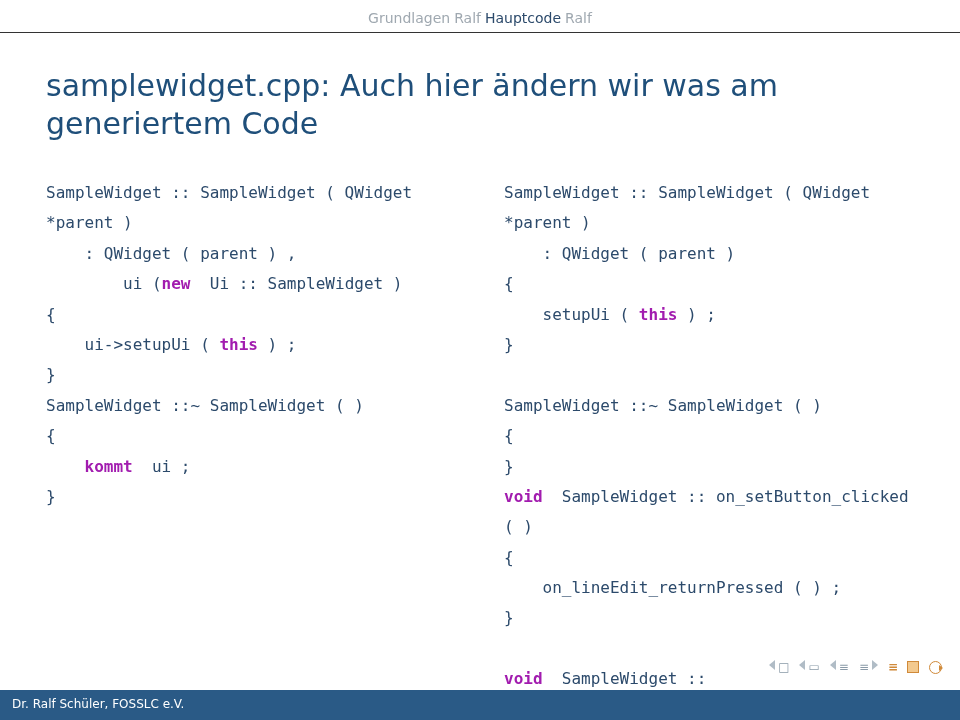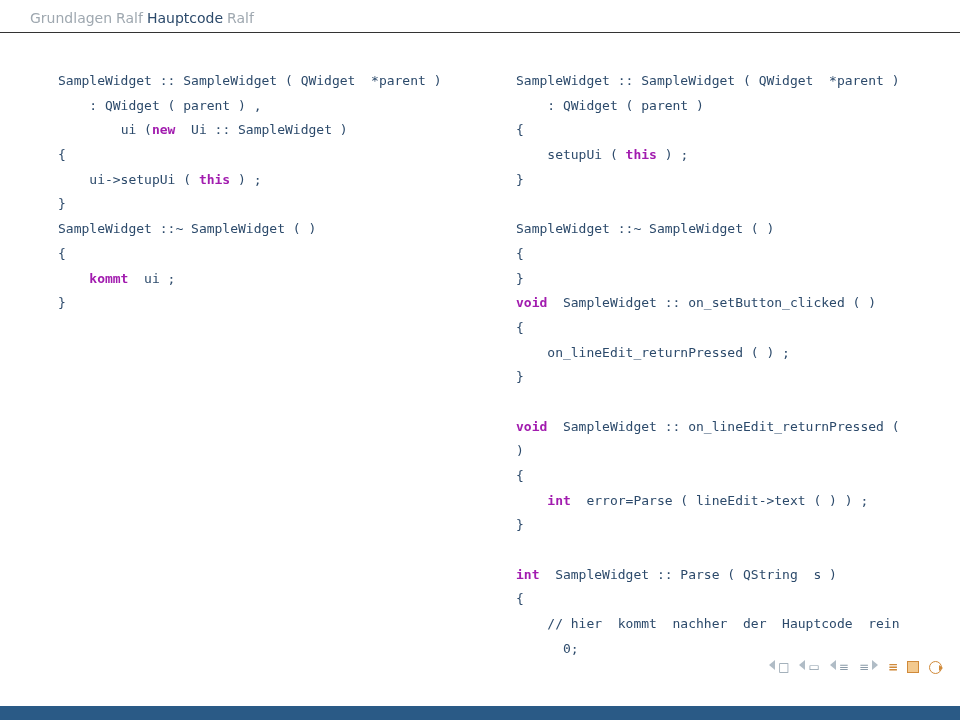--- a/index.html
+++ b/index.html
@@ -7,21 +7,21 @@
     padding: 0;
     width: 960px;
     height: 720px;
     background: #fff;
     font-family: "DejaVu Sans", "Lucida Sans", Verdana, sans-serif;
     color: #333;
     overflow: hidden;
   }
   .top-nav {
     display: flex;
-    justify-content: flex-start;
+    justify-content: center;
     padding: 6px 28px 0 28px;
     font-size: 14px;
     color: #9fa8b0;
   }
   .top-nav .item { padding: 4px 2px 6px 2px; }
   .top-nav .active { color: #2c4a6b; }
   .rule {
     height: 1px;
     background: #333;
     margin: 0 0 0 0;
@@ -37,25 +37,25 @@
     margin: 10px 0 36px 0;
   }
   .cols {
     display: flex;
     gap: 28px;
   }
   .col-left  { flex: 0 0 430px; }
   .col-right { flex: 1; }
   pre.code {
     font-family: "DejaVu Sans Mono", Menlo, Consolas, monospace;
-    font-size: 13px;
+    font-size: 16px;
     line-height: 1.9;
     color: #2c4a6b;
     white-space: pre-wrap;
-    margin: 12px;
+    margin: 0;
   }
   .kw { color: #a21caf; font-weight: bold; }
   .footer {
     position: absolute;
     left: 0;
     right: 0;
     bottom: 0;
     background: #2a5a86;
     color: #fff;
     font-size: 12px;
@@ -112,20 +112,21 @@
 
 <div class="top-nav">
   <span class="item">Grundlagen</span>
   <span class="item">Ralf</span>
   <span class="item active">Hauptcode</span>
   <span class="item">Ralf</span>
 </div>
 <div class="rule"></div>
 
 <div class="slide-body">
+  <h1 class="title">samplewidget.cpp: Auch hier ändern wir was am generiertem Code</h1>
 
   <div class="cols">
     <div class="col-left">
       <pre class="code" id="code-left">SampleWidget :: SampleWidget ( QWidget  *parent )
     : QWidget ( parent ) ,
         ui (<span class="kw">new</span>  Ui :: SampleWidget )
 {
     ui-&gt;setupUi ( <span class="kw">this</span> ) ;
 }
 SampleWidget ::~ SampleWidget ( )
@@ -177,13 +178,14 @@
   <span class="slide-ico">
       <span>≡</span>
       <span class="tri-r"></span>
     </span>
   <span class="lines">≡</span>
   <span class="presenter"></span>
   <span class="loop"></span>
 </div>
 
 <div class="footer">
+  <div class="footer-line">Dr. Ralf Schüler, FOSSLC e.V.</div>
 </div>
 
 </body></html>

